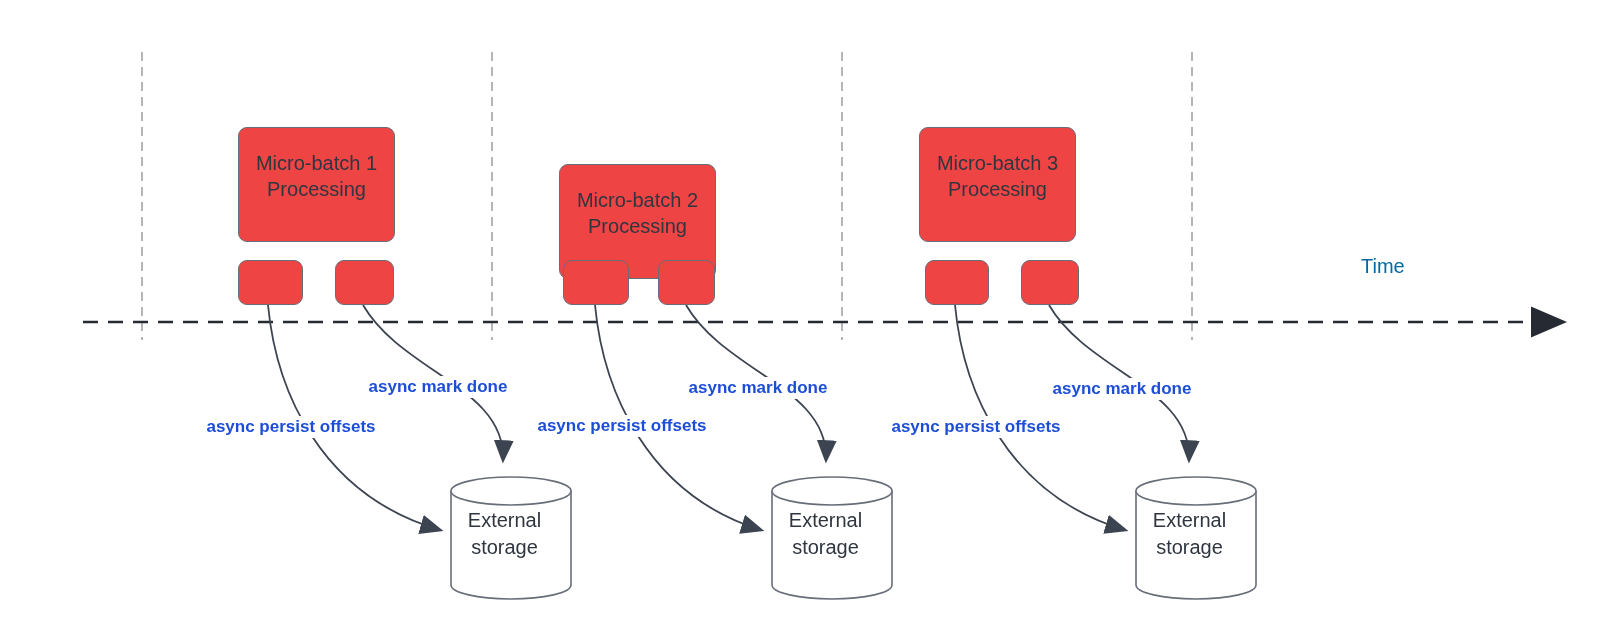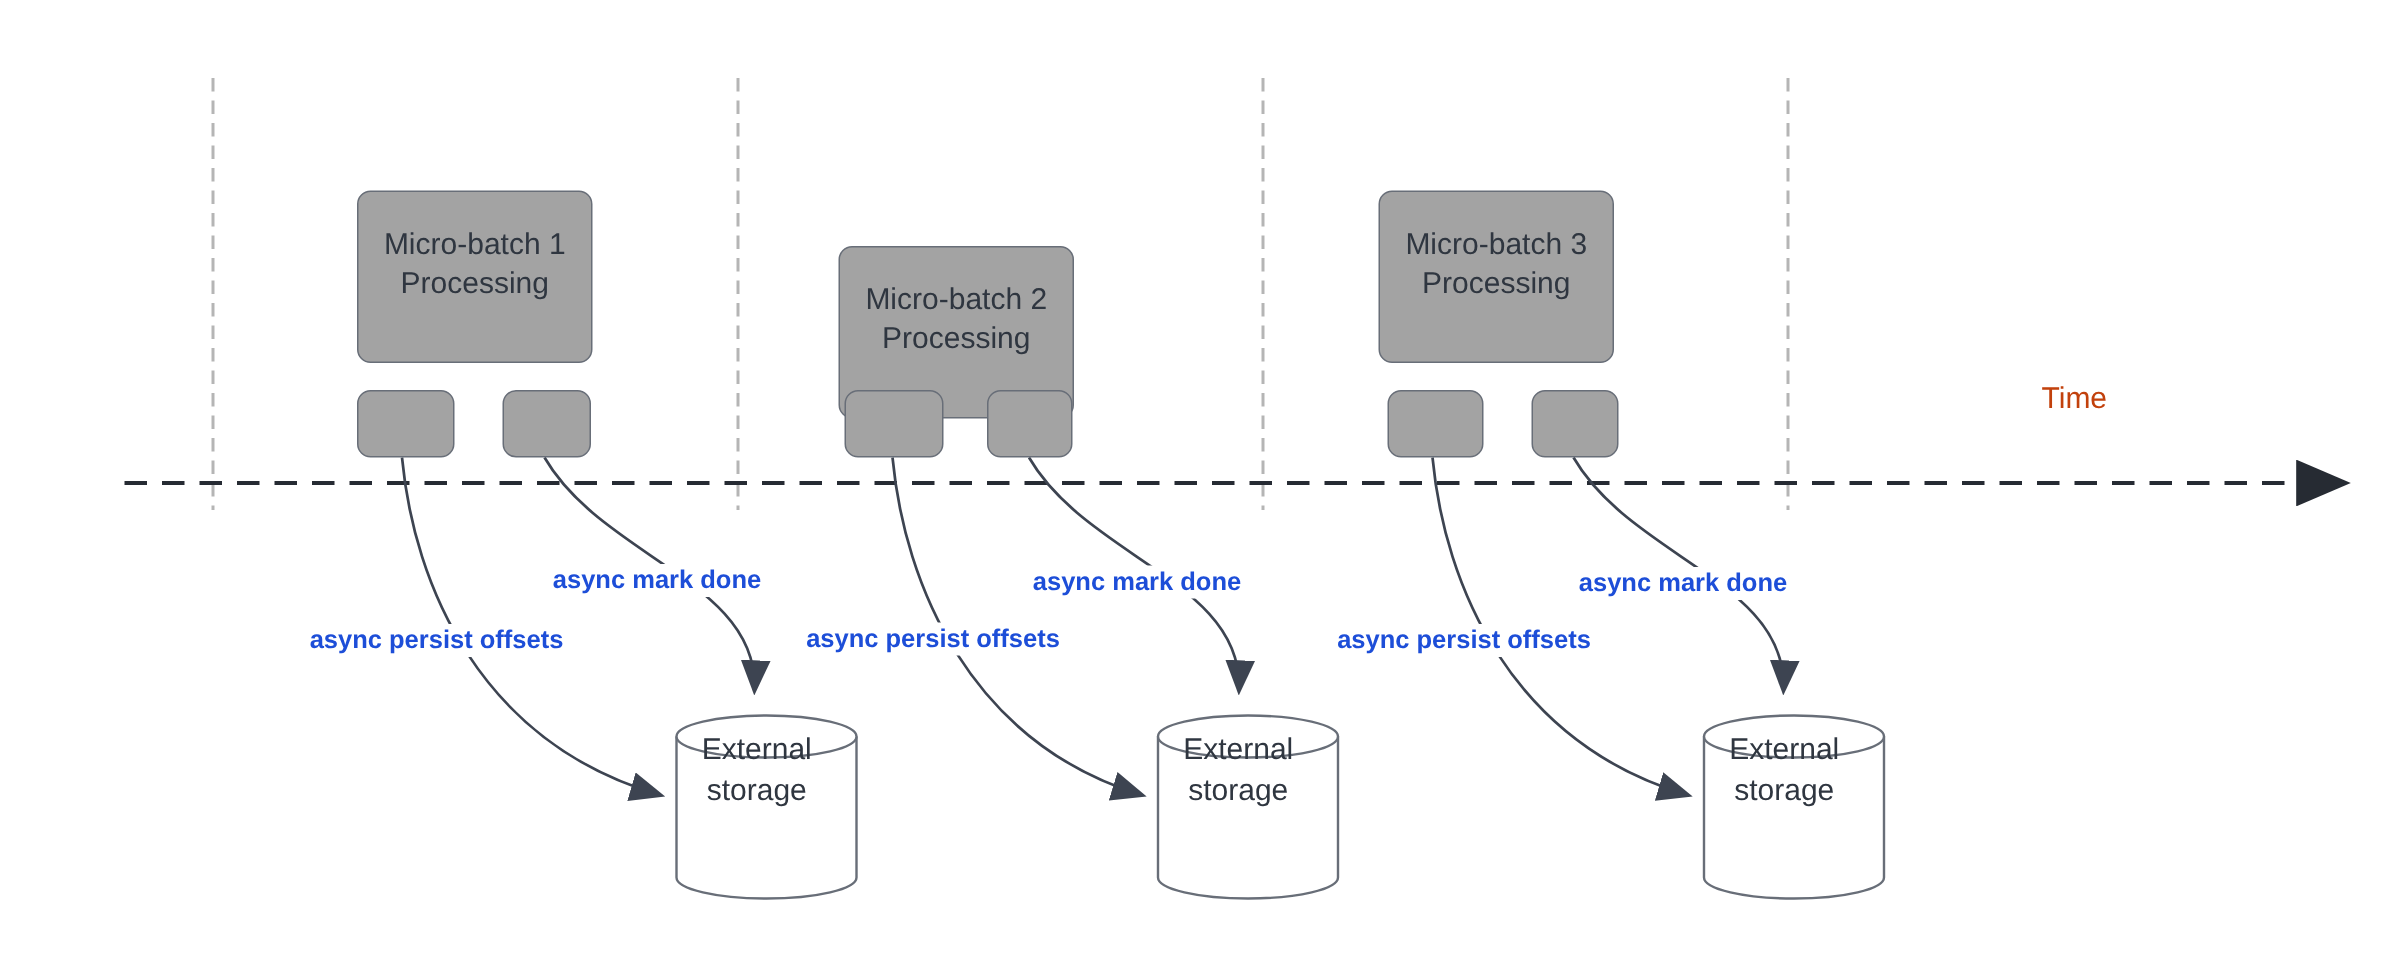--- a/index.html
+++ b/index.html
@@ -19,21 +19,21 @@
     position: absolute;
     left: 0;
     top: 0;
   }
   
   .node {
     position: absolute;
     box-sizing: border-box;
     border: 1.6px solid #686e78;
     border-radius: 9px;
-    background: #a3a3a3;
+    background: #ef4444;
   }
   .proc-box {
     width: 157px;
     height: 115px;
     top: 127px;
     display: flex;
     flex-direction: column;
     align-items: center;
     justify-content: center;
     padding-bottom: 18px;
@@ -55,32 +55,32 @@
     font-size: 17px;
     font-weight: bold;
     color: #1d4ed8;
     background: #ffffff;
     padding: 1px 3px;
   }
   
   .storage-label {
     position: absolute;
     width: 107px;
-    top: 487px;
+    top: 507px;
     text-align: center;
     color: #2f3640;
     font-size: 20px;
     line-height: 27px;
   }
   .time-label {
     position: absolute;
     left: 1361px;
     top: 255px;
     font-size: 20px;
-    color: #c2410c;
+    color: #0369a1;
   }
 </style>
 </head>
 <body>
 
 <div class="canvas">
 
   <svg class="layer" width="1600" height="642" viewBox="0 0 1600 642">
     <defs>
       <marker id="ah-curve" markerWidth="13" markerHeight="11" refX="11" refY="5.5" orient="auto">

